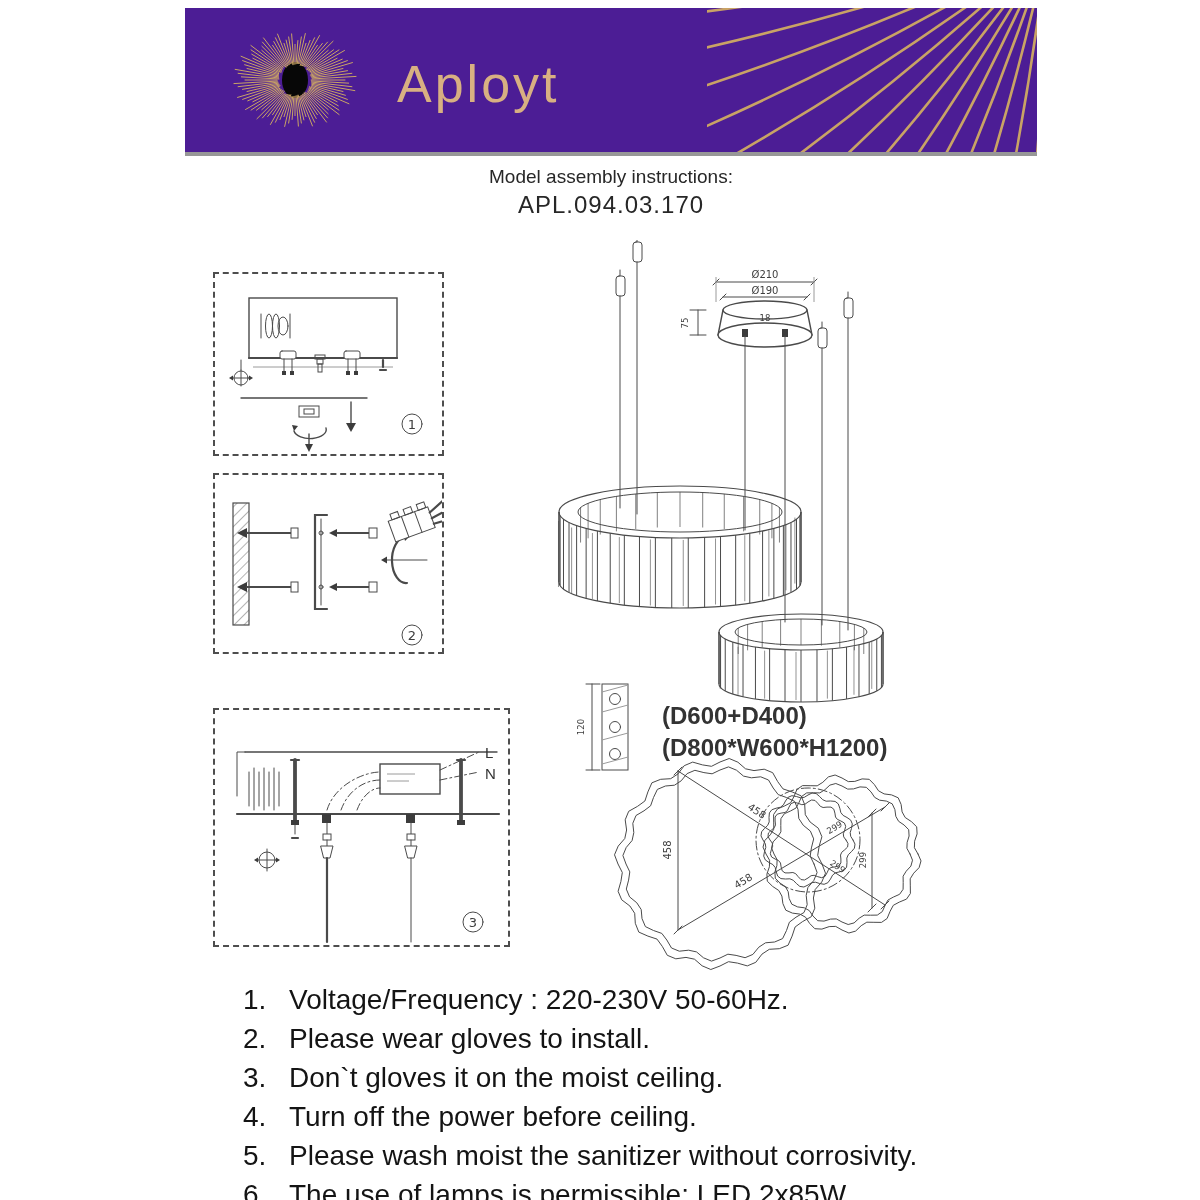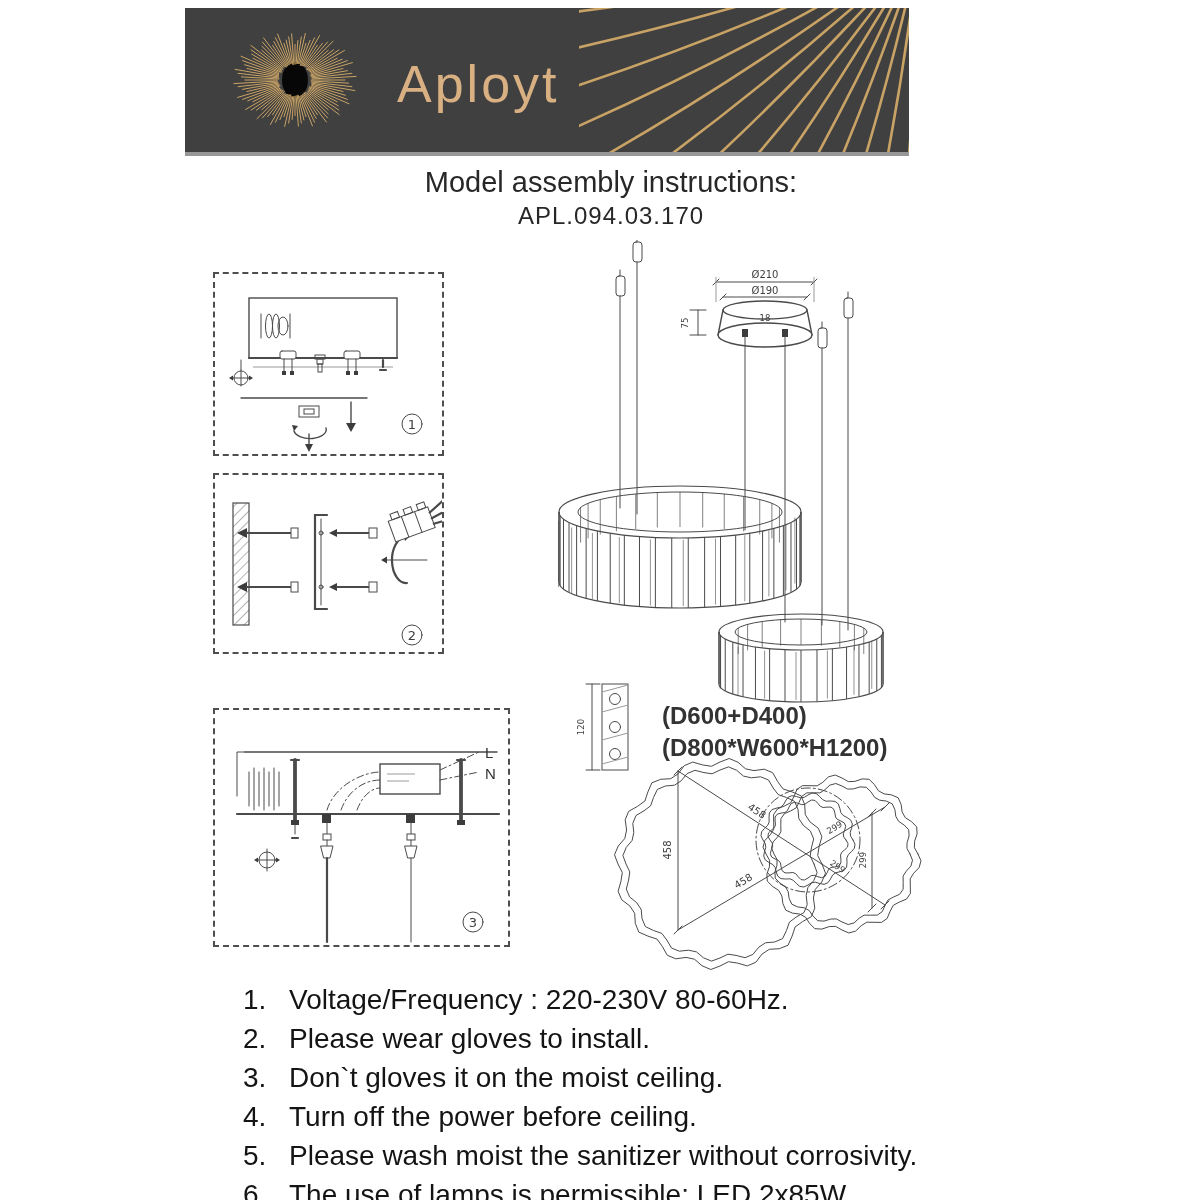--- a/index.html
+++ b/index.html
@@ -1,27 +1,27 @@
 <!DOCTYPE html>
 <html><head>
 <meta charset="utf-8">
 <style>
   html,body{margin:0;padding:0;background:#ffffff;}
   .page{position:relative;width:1200px;height:1200px;background:#fff;overflow:hidden;
         font-family:"Liberation Sans",sans-serif;}
   
-  .banner{position:absolute;left:185px;top:8px;width:724px;height:144px;background:#404040;
+  .banner{position:absolute;left:185px;top:8px;width:852px;height:144px;background:#4c1d95;
           border-bottom:4px solid #979797;overflow:hidden;}
   .logo-burst{position:absolute;left:0;top:0;width:220px;height:144px;}
   .brand-name{position:absolute;left:212px;top:46px;font-size:52px;color:#d8b082;
               letter-spacing:3px;font-weight:normal;}
   .banner-rays{position:absolute;right:0;top:0;width:330px;height:144px;}
   
   .title-block{position:absolute;left:185px;top:166px;width:852px;text-align:center;color:#272727;}
-  .title-line1{font-size:29px;}
+  .title-line1{font-size:19px;}
   .title-line2{font-size:24px;margin-top:3px;letter-spacing:1px;}
   
   .step-box{position:absolute;border:2px dashed #4e4e4e;background:#fff;}
   #box1{left:213px;top:272px;width:227px;height:180px;}
   #box2{left:213px;top:473px;width:227px;height:177px;}
   #box3{left:213px;top:708px;width:293px;height:235px;}
   .step-box svg{width:100%;height:100%;display:block;}
   
   #main-art{position:absolute;left:540px;top:240px;width:500px;height:745px;}
   
@@ -536,21 +536,21 @@
       <text transform="rotate(-31 205 644)" x="205" y="644" text-anchor="middle" class="dim">458</text>
       <text transform="rotate(-90 326 620)" x="326" y="620" text-anchor="middle" class="dim dim8">299</text>
       <text transform="rotate(33 296 629)" x="296" y="629" text-anchor="middle" class="dim dim8">299</text>
       <text transform="rotate(-31 296 590)" x="296" y="590" text-anchor="middle" class="dim dim8">299</text>
     </g>
   </svg>
 
   <div class="instructions">
     <div class="inst-row">
       <span class="inst-num">1.</span>
-      <span class="inst-text">Voltage/Frequency : 220-230V 80-60Hz.</span>
+      <span class="inst-text">Voltage/Frequency : 220-230V 50-60Hz.</span>
     </div>
     <div class="inst-row">
       <span class="inst-num">2.</span>
       <span class="inst-text">Please wear gloves to install.</span>
     </div>
     <div class="inst-row">
       <span class="inst-num">3.</span>
       <span class="inst-text">Don`t gloves it on the moist ceiling.</span>
     </div>
     <div class="inst-row">

